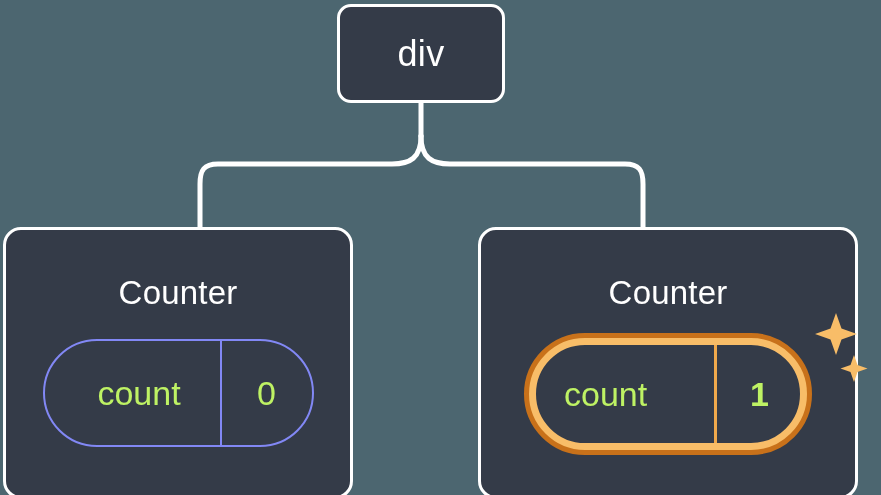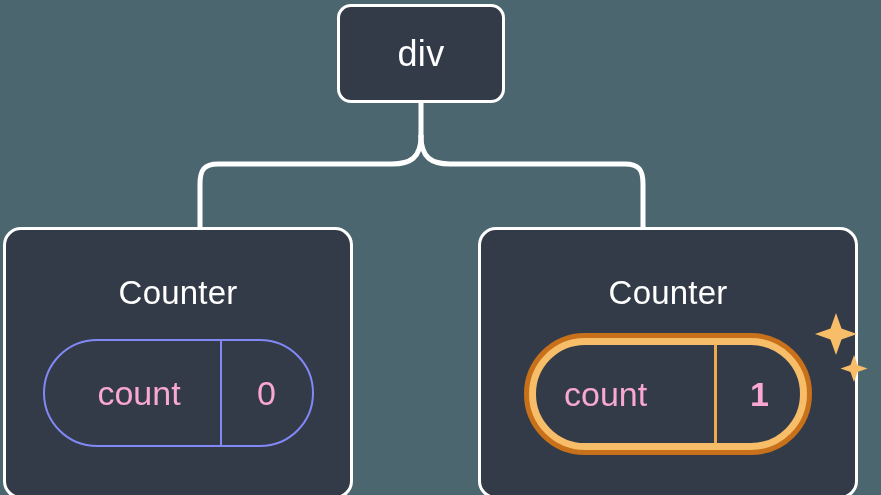--- a/index.html
+++ b/index.html
@@ -93,21 +93,21 @@
   .pill-plain {
     width: 271px;
     height: 108px;
     border: 2px solid #8288f5;
   }
 
   .pill-key, .pill-val {
     display: flex;
     align-items: center;
     justify-content: center;
-    color: #f9a8d4;
+    color: #bef264;
     line-height: 1;
   }
   .pill-plain .pill-key {
     width: 175px;
     font-size: 34px;
     font-weight: 300;
     padding-left: 14px;
     box-sizing: border-box;
   }
   .pill-plain .pill-val {

